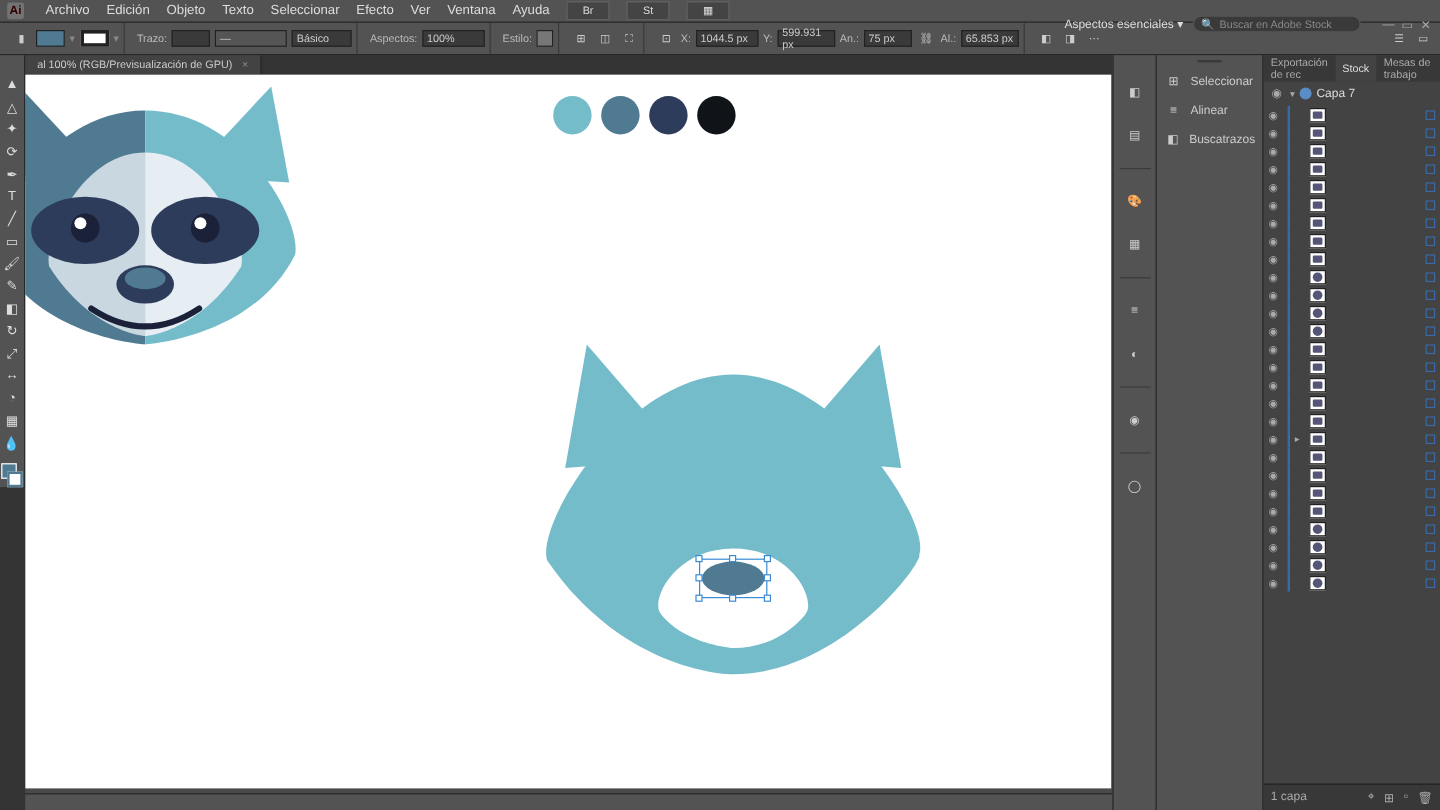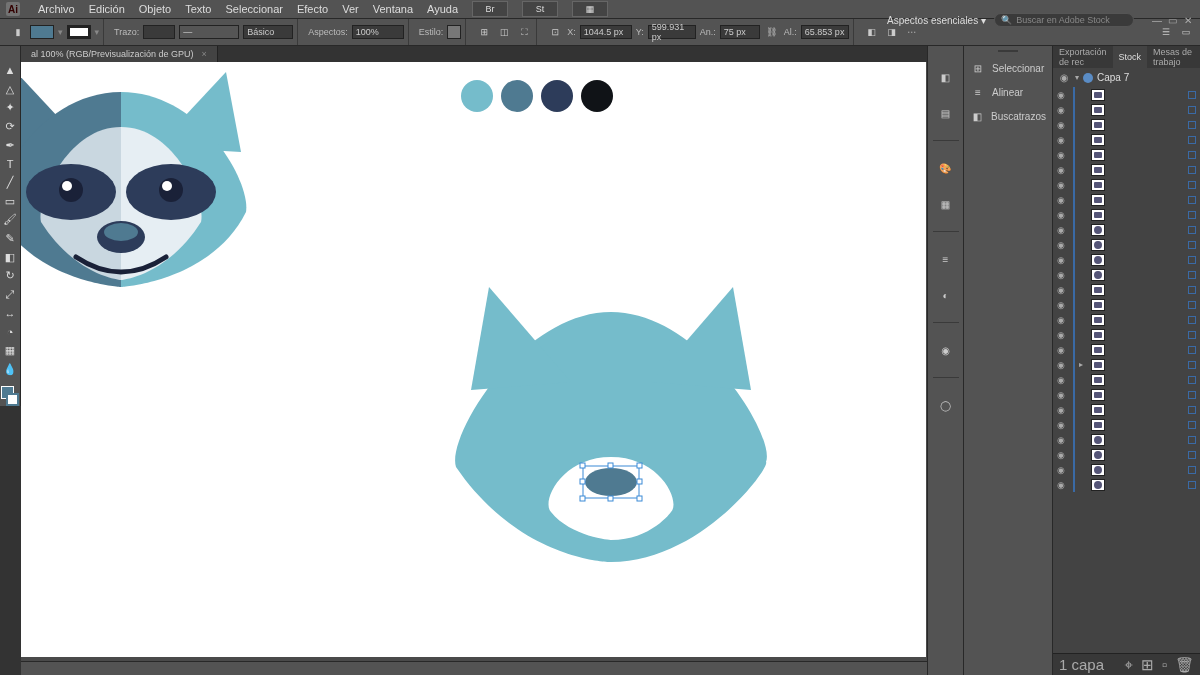--- a/index.html
+++ b/index.html
@@ -63,21 +63,21 @@
 .rdock3 .items { flex: 1; overflow: hidden; }
 .rdock3 .litem { display: flex; align-items: center; height: 15px; padding-left: 4px; gap: 4px; font-size: 9px; color: #ccc; }
 .rdock3 .litem .eye { width: 12px; color: #aaa; font-size: 9px; }
 .rdock3 .litem .bar { width: 2px; height: 15px; background: #3a6aa5; }
 .rdock3 .litem .expand { width: 8px; color: #aaa; font-size: 8px; }
 .rdock3 .litem .thumb { width: 14px; height: 12px; border: 1px solid #222; background: #fff; display: flex; align-items: center; justify-content: center; }
 .rdock3 .litem .thumb .t-path { width: 8px; height: 6px; background: #557; border-radius: 1px; }
 .rdock3 .litem .thumb .t-ellipse { width: 8px; height: 8px; border-radius: 50%; background: #557; }
 .rdock3 .litem .lbl { color: #ccc; }
 .rdock3 .litem .sel { margin-left: auto; width: 8px; height: 8px; border: 1px solid #3a6aa5; margin-right: 4px; }
-.rdock3 .footer { height: 22px; background: #383838; border-top: 1px solid #222; display: flex; align-items: center; justify-content: flex-end; gap: 8px; padding: 0 6px; font-size: 15px; color: #aaa; }
+.rdock3 .footer { height: 22px; background: #383838; border-top: 1px solid #222; display: flex; align-items: center; justify-content: flex-end; gap: 8px; padding: 0 6px; font-size: 10px; color: #aaa; }
 
 
 .palette-dot { width: 32px; height: 32px; border-radius: 50%; }
 
 
 </style>
 </head>
 <body>
 
 <div class="menubar">

